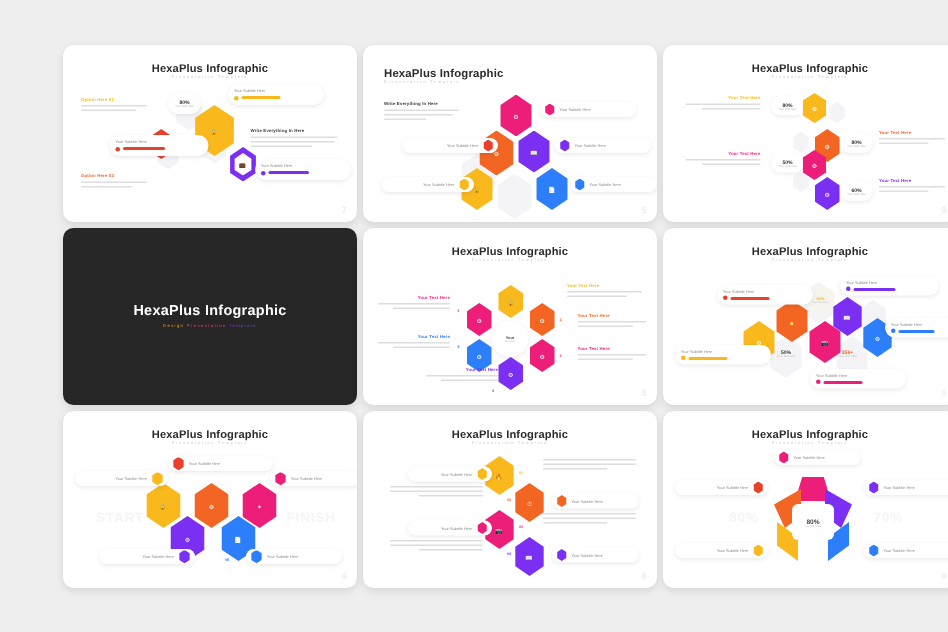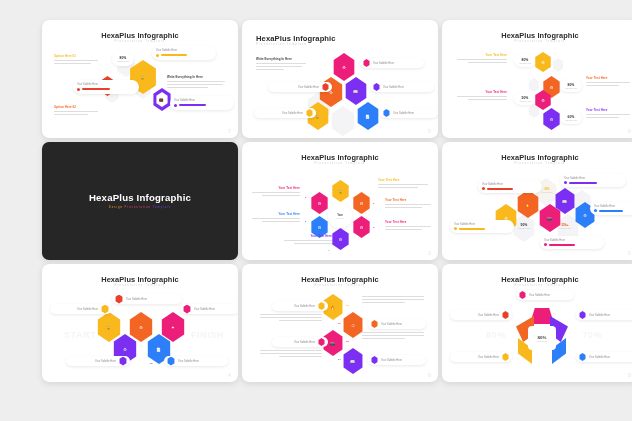--- a/index.html
+++ b/index.html
@@ -3,21 +3,21 @@
 <meta charset="utf-8">
 <style>
   html,body{margin:0;padding:0;}
   body{
     width:632px;height:421px;
     background:#eeeeee;
     font-family:"Liberation Sans", sans-serif;
     overflow:hidden;
   }
   .grid{
-    position:absolute;left:18px;top:20px;
+    position:absolute;left:18px;top:30px;
     width:552px;height:361px;
     display:grid;
     grid-template-columns:repeat(3,196px);
     grid-template-rows:repeat(3,118px);
     column-gap:4px;row-gap:4px;padding-left:24px;
   }
   .slide{
     position:relative;
     background:#ffffff;
     border-radius:7px;

